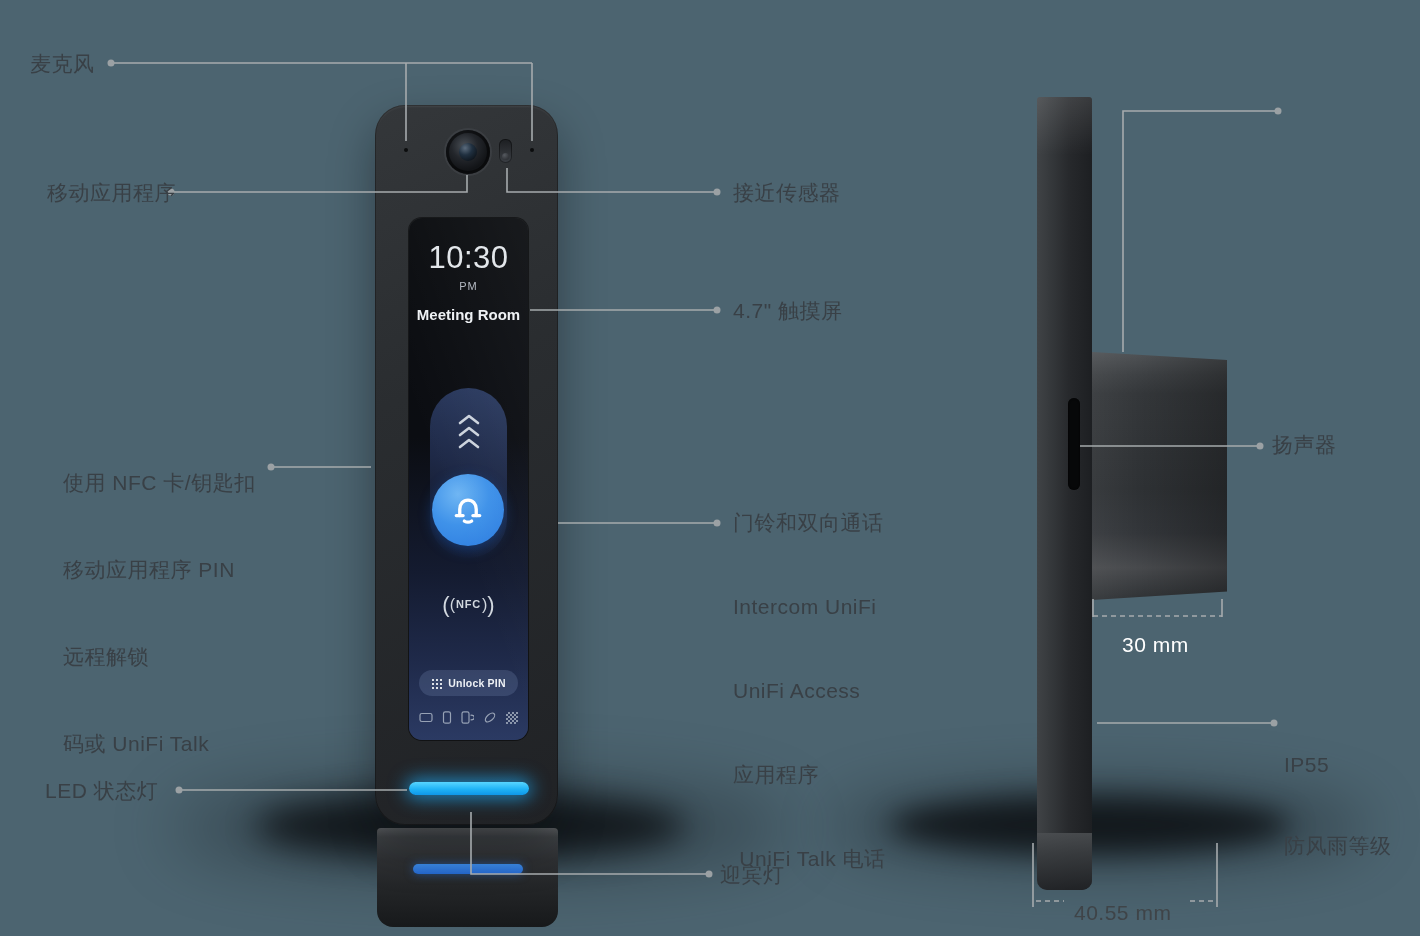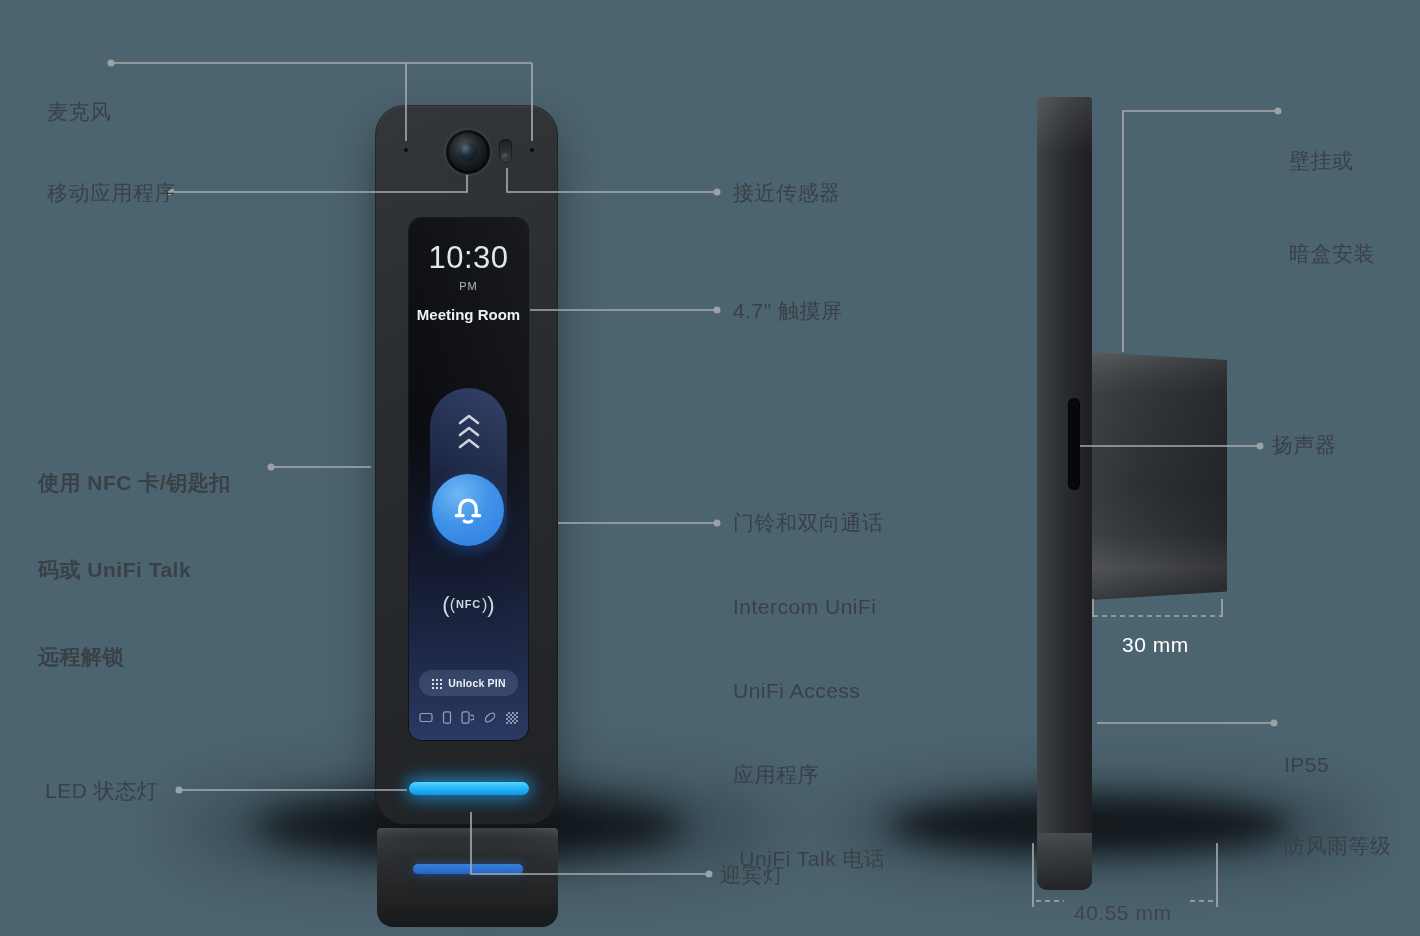--- a/index.html
+++ b/index.html
@@ -91,23 +91,23 @@
 
   
   .lines{position:absolute;left:0;top:0;pointer-events:none;}
   .lines path{fill:none;stroke:#A6ABAD;stroke-width:1.6;}
   .lines path.dashed{stroke-dasharray:5 4;}
   .lines circle{fill:#9BA1A4;}
 
   
   .callout{position:absolute;color:#394046;font-size:21px;font-weight:500;
     line-height:29px;letter-spacing:.5px;white-space:pre;}
-  .lbl-mic{left:47px;top:49px;margin-top:48px;}
+  .lbl-mic{left:30px;top:49px;}
   .lbl-cam{left:47px;top:178px;}
-  .lbl-unlock{left:38px;top:410px;font-weight:bold;}
+  .lbl-unlock{left:63px;top:410px;}
   .lbl-led{left:45px;top:776px;}
   .lbl-prox{left:733px;top:178px;}
   .lbl-touch{left:733px;top:296px;}
   .lbl-intercom{left:733px;top:453px;line-height:28px;}
   .lbl-welcome{left:720px;top:860px;}
   .lbl-mount{left:1289px;top:83px;line-height:31px;}
   .lbl-speaker{left:1272px;top:430px;}
   .lbl-depth{left:1122px;top:630px;color:#ffffff;}
   .lbl-weather{left:1284px;top:697px;line-height:27px;}
   .lbl-width{left:1074px;top:898px;color:#3f4448;}
@@ -221,42 +221,39 @@
     <path class="dashed" d="M1093,616 H1222"></path>
     <path d="M1033,843 V907 M1217,843 V907"></path>
     <path class="dashed" d="M1036,901 H1064 M1190,901 H1214"></path>
   </svg>
 
   <div class="callout lbl-mic">麦克风</div>
   <div class="callout lbl-cam">移动应用程序</div>
 
   <div class="callout lbl-unlock">
     <div>使用 NFC 卡/钥匙扣</div>
+    <div>移动应用程序 PIN</div>
+    <div>远程解锁</div>
     <div>码或 UniFi Talk</div>
-    <div>远程解锁</div>
   </div>
 
   <div class="callout lbl-led">LED 状态灯</div>
   <div class="callout lbl-prox">接近传感器</div>
   <div class="callout lbl-touch">4.7" 触摸屏</div>
 
   <div class="callout lbl-intercom">
     <div>门铃和双向通话</div>
     <div>Intercom UniFi</div>
     <div>UniFi Access</div>
     <div>应用程序</div>
     <div> UniFi Talk 电话</div>
   </div>
 
   <div class="callout lbl-welcome">迎宾灯</div>
 
-  <div class="callout lbl-mount">
-    <div>壁挂或</div>
-    <div>暗盒安装</div>
-  </div>
 
   <div class="callout lbl-speaker">扬声器</div>
   <div class="callout lbl-depth">30 mm</div>
 
   <div class="callout lbl-weather">
     <div>IP55</div>
     <div>防风雨等级</div>
   </div>
 
   <div class="callout lbl-width">40.55 mm</div>

